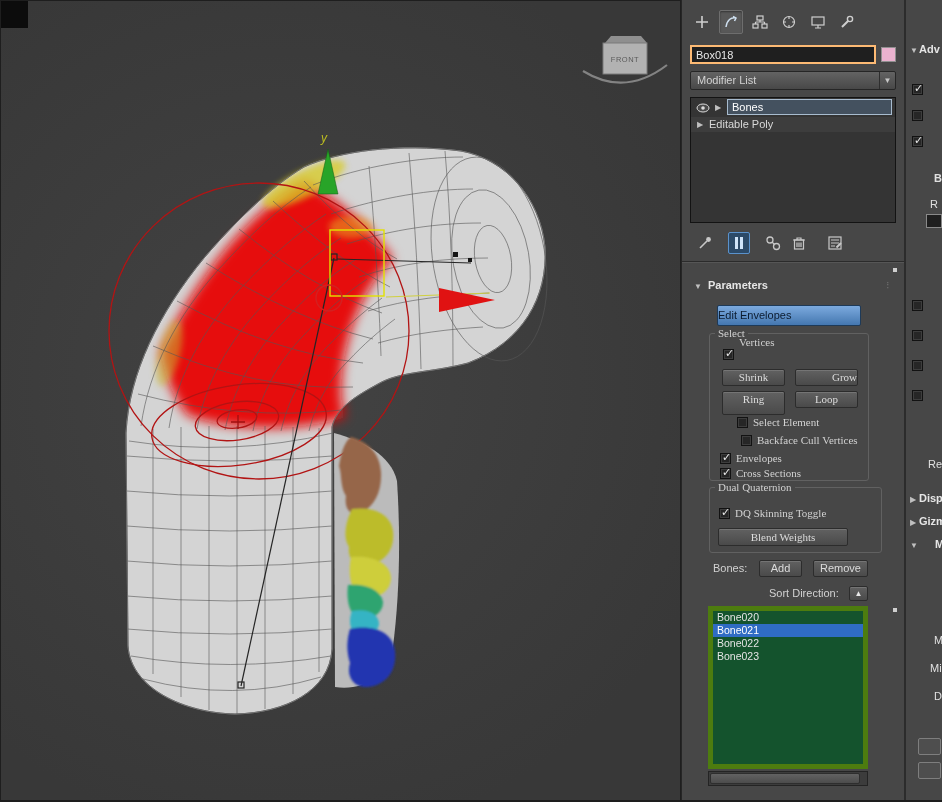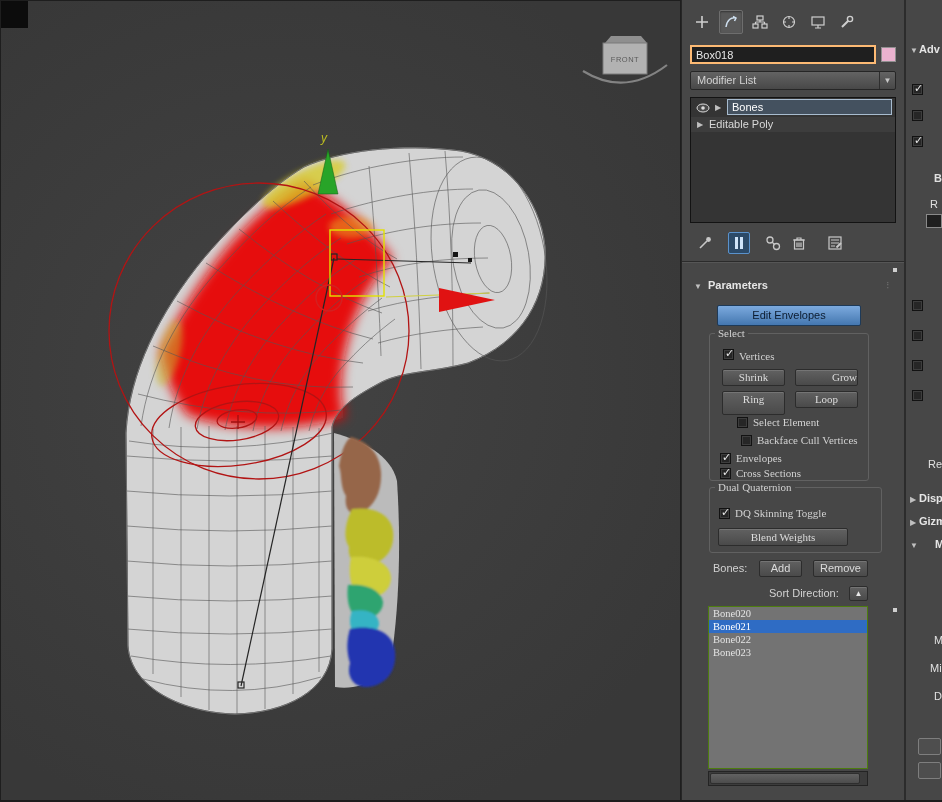--- a/index.html
+++ b/index.html
@@ -13,34 +13,34 @@
   .lbl { position:absolute; white-space:nowrap; color:#d2d2d2; font-size:11px; }
   .btn {
     position:absolute; background:linear-gradient(#616161,#4a4a4a);
     border:1px solid #2c2c2c; border-radius:2px; color:#dcdcdc;
     font-size:11px; text-align:center; box-shadow:inset 0 1px 0 rgba(255,255,255,.13);
     cursor:default; line-height:15px;
   }
   .btn-accent {
     position:absolute; background:linear-gradient(#7caade,#4477b0);
     border:1px solid #1e3a58; border-radius:2px; color:#0c1c30;
-    font-size:11px; text-align:center; line-height:19px;
+    font-size:11px; text-align:left; line-height:19px;
   }
   .cb { position:absolute; width:11px; height:11px; background:#262626;
         border:1px solid #121212; box-shadow:inset 0 0 0 1px #3d3d3d; }
   .cb.on::after { content:"✓"; position:absolute; left:1px; top:-3px;
         color:#eaeaea; font-size:11px; }
   .grp { position:absolute; border:1px solid #616161; border-radius:3px;font-family:Liberation Serif, serif; }
   .gt  { position:absolute; top:-7px; left:5px; background:#474747;
          padding:0 3px; color:#d2d2d2; font-size:11px; }
   .inp { position:absolute; background:#1f1f1f; border:2px solid #fdba74;
          color:#e8e8e8; font-size:11px; padding:6px 4px; font-family:inherit; }
   .combo { position:absolute; background:linear-gradient(#636363,#484848);
          border:1px solid #262626; border-radius:2px; }
-  .list { position:absolute; background:#737373; border:1px solid #4d7c0f; overflow:hidden;font-family:Liberation Serif, serif; }
+  .list { position:absolute; background:#14532d; border:5px solid #4d7c0f; overflow:hidden; }
   .row  { height:13px; line-height:13px; padding-left:4px; color:#e4e4e4; font-size:10.5px; }
   .row.sel { background:#2f6cc4; color:#fff; }
   .icon-btn { position:absolute; width:24px; height:24px; display:flex;
          align-items:center; justify-content:center; border-radius:2px; }
   .icon-btn.active { background:#585858; border:1px solid #6e6e6e;
          box-shadow:inset 0 1px 2px rgba(0,0,0,.4); }
   .tool-btn { position:absolute; width:22px; height:22px; display:flex;
          align-items:center; justify-content:center; border-radius:2px; }
   .tool-btn.hl { border:1px solid #5a92cc; background:#2c4a68; }
   .rhdr { position:absolute; font-weight:bold; color:#e6e6e6; font-size:11px; white-space:nowrap; }
@@ -280,21 +280,21 @@
 
     <span class="abs tri" style="left:12px;top:282px;">▼</span>
     <span class="rhdr" style="left:26px;top:279px;">Parameters</span>
     <span class="abs" style="left:204px;top:279px;color:#6e6e6e;">⁝</span>
 
     <div class="btn-accent" style="left:35px;top:305px;width:144px;height:21px;">Edit Envelopes</div>
 
     <div class="grp" style="left:27px;top:333px;width:160px;height:148px;">
       <span class="gt">Select</span>
       <span class="cb on" style="left:13px;top:15px;"></span>
-      <span class="lbl" style="left:29px;top:16px;">Vertices</span>
+      <span class="lbl" style="left:29px;top:2px;">Vertices</span>
       <div class="btn" style="left:12px;top:35px;width:63px;height:17px;">Shrink</div>
       <div class="btn" style="left:85px;top:35px;width:63px;height:17px;text-align:right;">Grow</div>
       <div class="btn" style="left:12px;top:57px;width:63px;height:24px;">Ring</div>
       <div class="btn" style="left:85px;top:57px;width:63px;height:17px;">Loop</div>
       <span class="cb" style="left:27px;top:83px;"></span>
       <span class="lbl" style="left:43px;top:82px;">Select Element</span>
       <span class="cb" style="left:31px;top:101px;"></span>
       <span class="lbl" style="left:47px;top:100px;">Backface Cull Vertices</span>
       <span class="cb on" style="left:10px;top:119px;"></span>
       <span class="lbl" style="left:26px;top:118px;">Envelopes</span>

